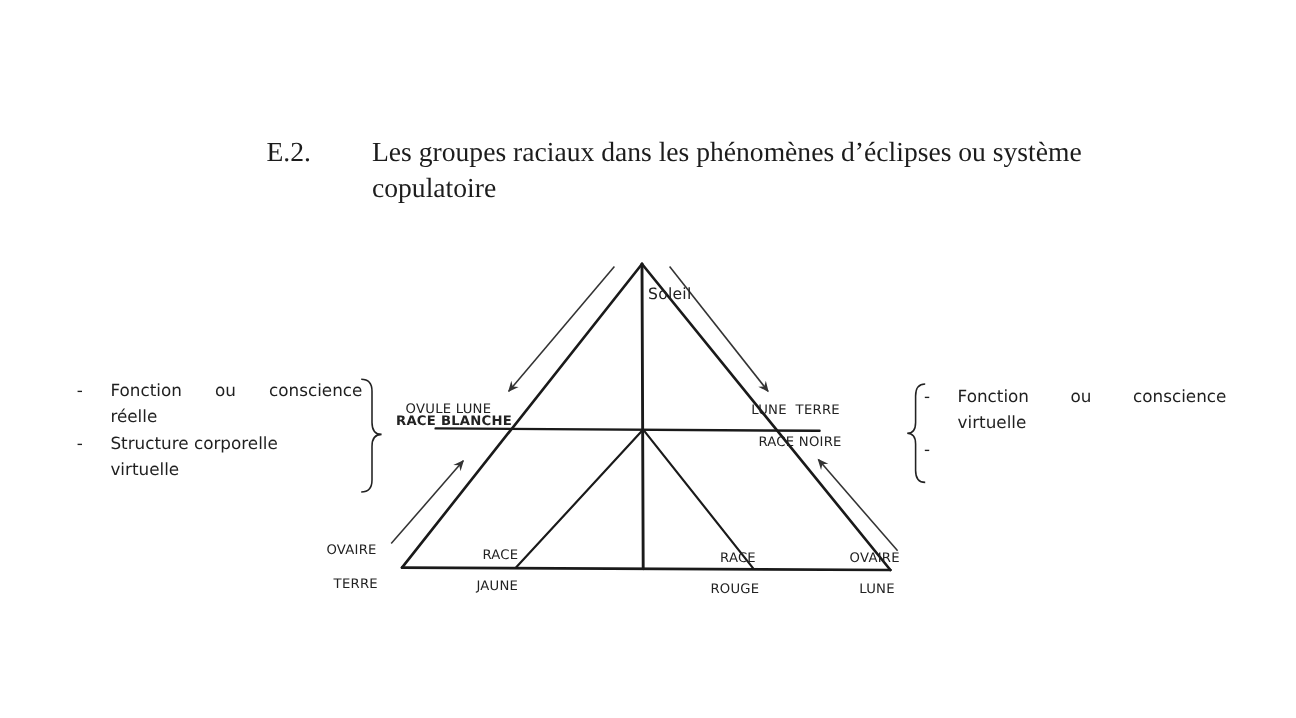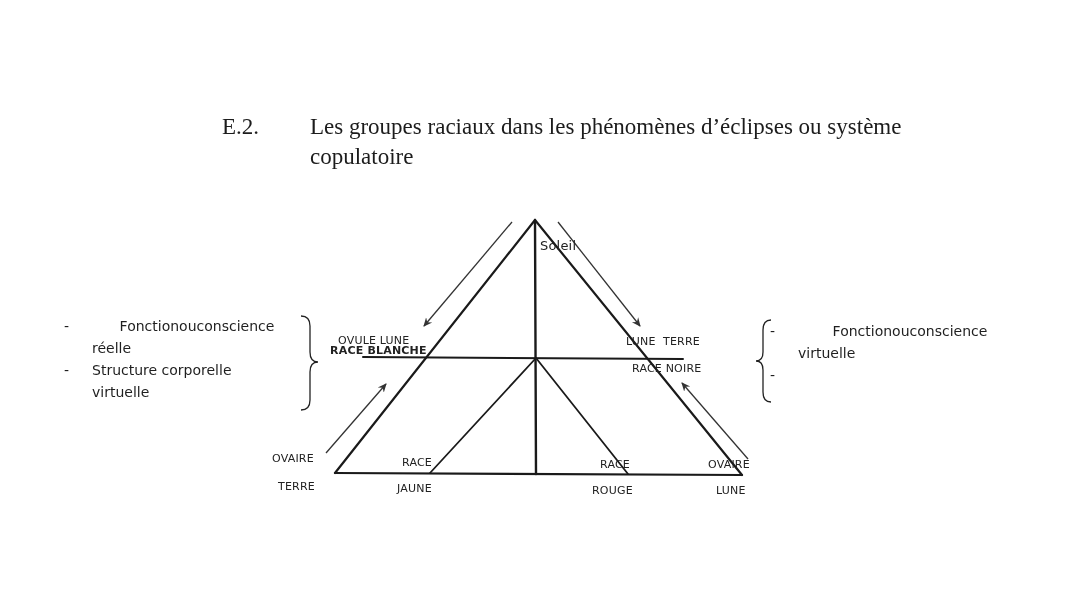--- a/index.html
+++ b/index.html
@@ -17,21 +17,21 @@
     .lbl {
       position: absolute; font-family: "DejaVu Sans", sans-serif; font-size: 11px;
       color: #222; white-space: nowrap; letter-spacing: 0.2px;
     }
     .note {
       position: absolute; font-family: "DejaVu Sans", sans-serif; font-size: 14px;
       color: #1f1f1f; line-height: 22px;
     }
     .note .item { position: relative; padding-left: 28px; }
     .note .dash { position: absolute; left: 0; top: 0; }
-    .note .justify { display: flex; justify-content: center; }
+    .note .justify { display: flex; justify-content: space-between; }
   </style>
 </head>
 <body>
 
 <div class="title-wrap">
   <span class="title-num">E.2.</span>
   <div class="title-text">
     <div>Les groupes raciaux dans les phénomènes d’éclipses ou système</div>
     <div>copulatoire</div>
   </div>

